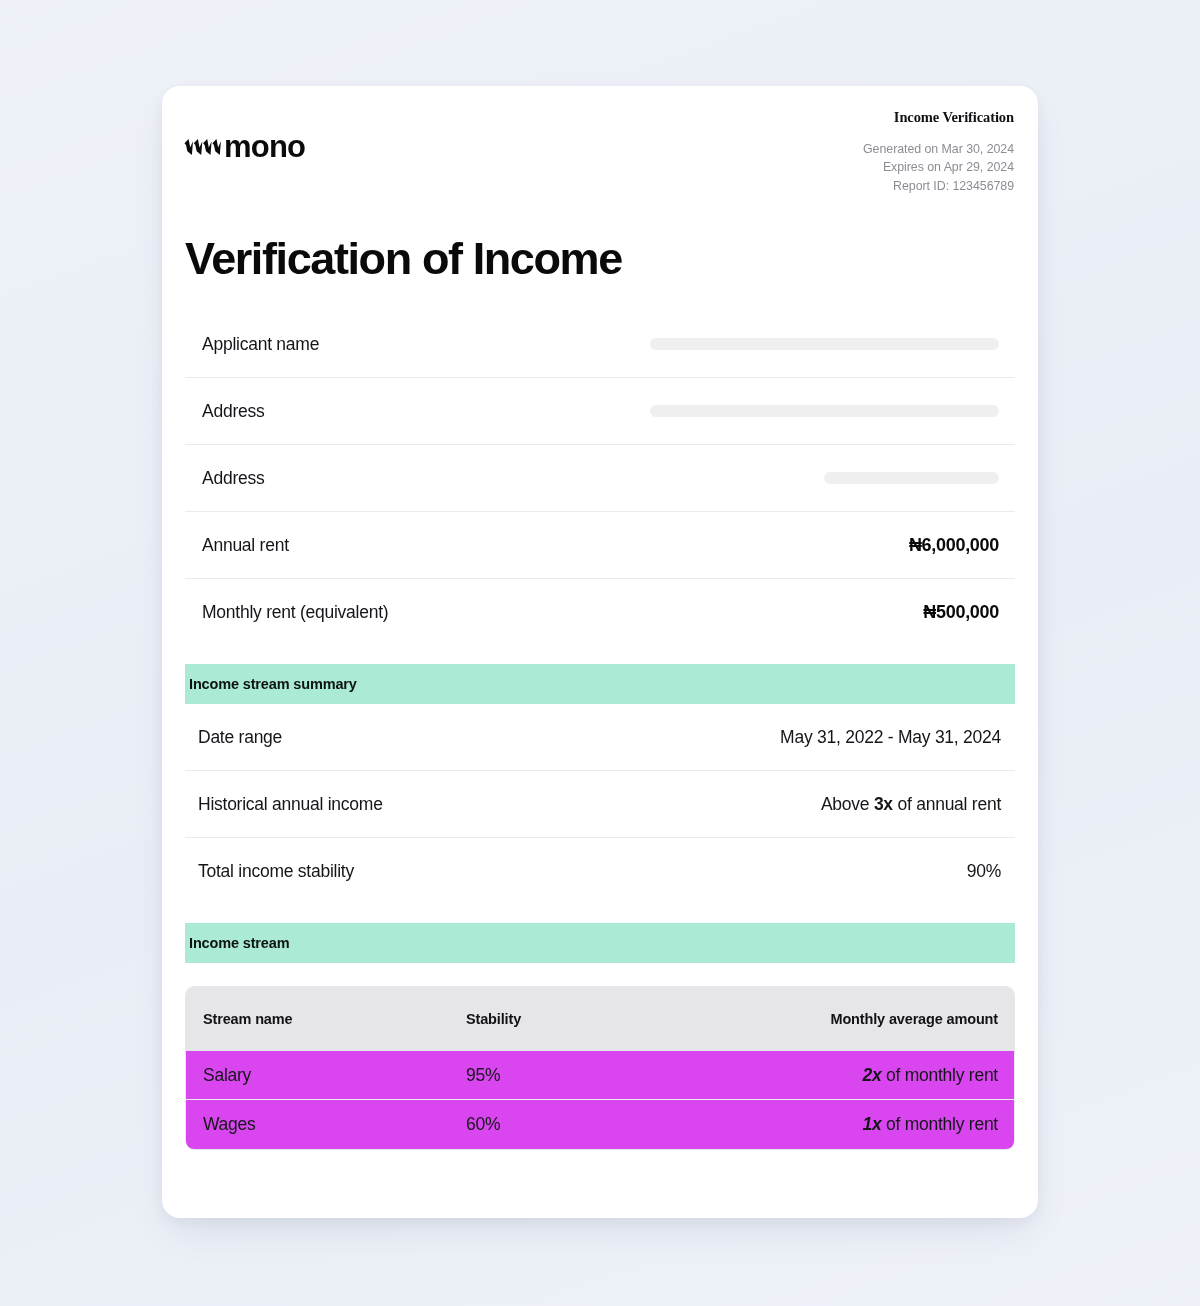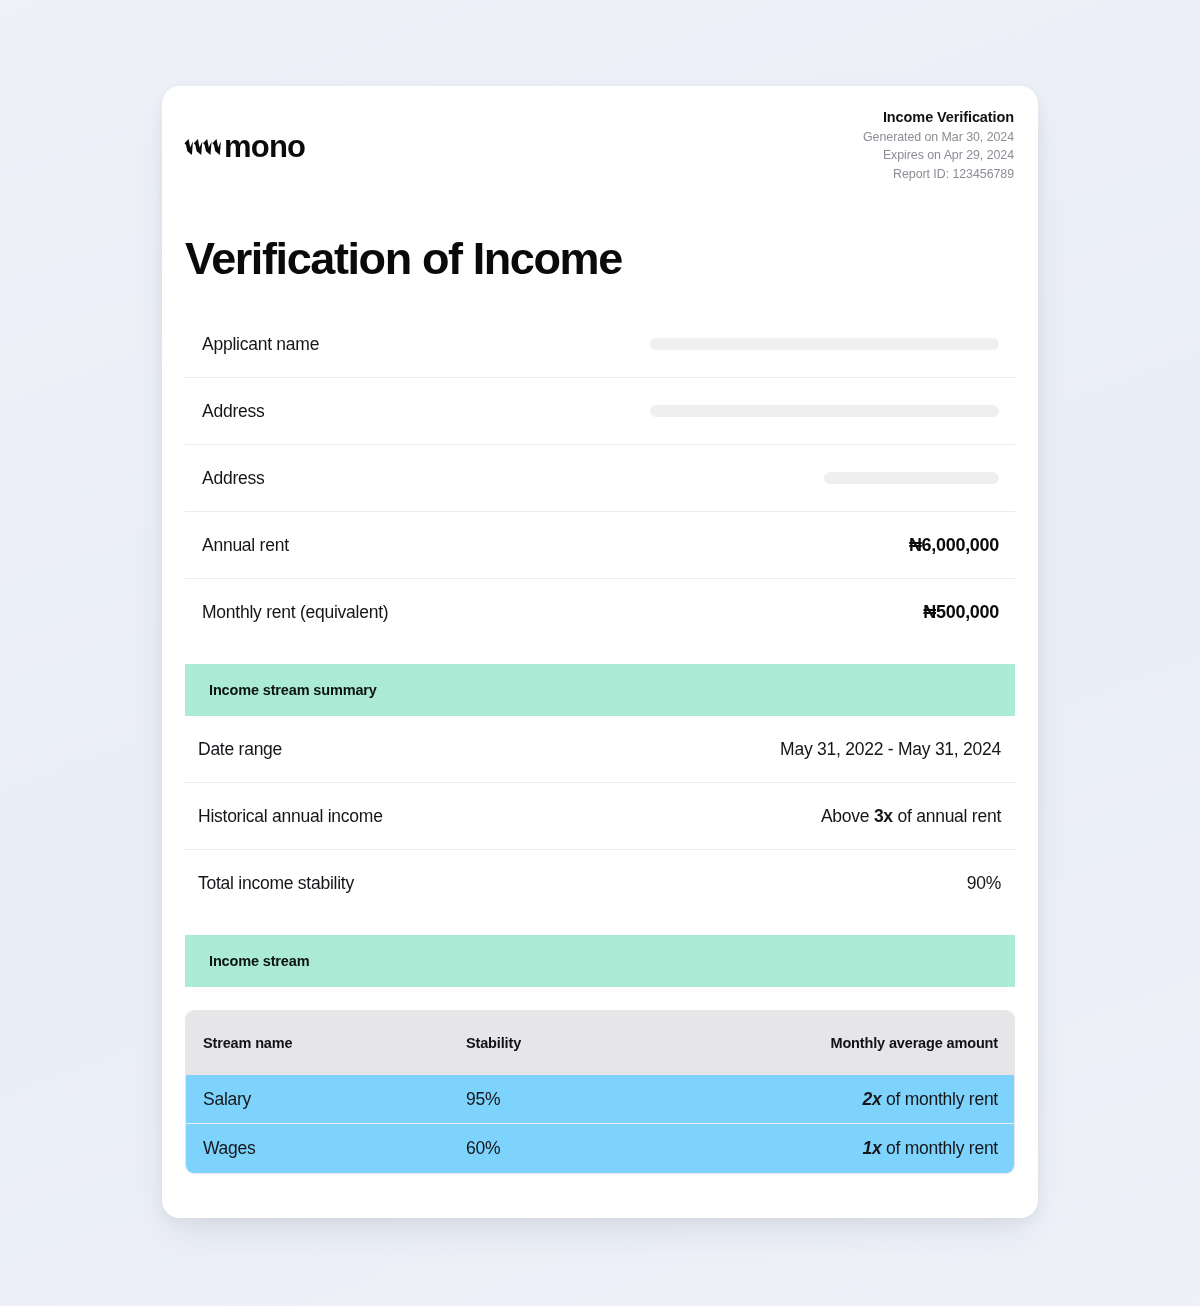--- a/index.html
+++ b/index.html
@@ -86,21 +86,22 @@
     padding-top: 0;
     padding-right: 1px;
   }
 
   .meta-title {
     font-size: 14.5px;
     font-weight: 700;
     color: #101114;
     letter-spacing: -0.1px;
     line-height: 1.35;
-    margin-bottom: 0;
+    margin-bottom: 12px;
+    font-family: Liberation Serif, serif;
   }
 
   .meta-line {
     font-size: 12.4px;
     font-weight: 400;
     color: #8b8d94;
     line-height: 1.49;
     letter-spacing: -0.05px;
   }
 
@@ -154,25 +155,25 @@
     height: 12px;
     border-radius: 6px;
     background: #efeff0;
   }
   .redact.w-long  { width: 349px; }
   .redact.w-short { width: 175px; }
 
   
   .band {
     position: relative;
-    height: 52px;
+    height: 40px;
     background: #abead4;
     display: flex;
     align-items: center;
-    padding-left: 24px;
+    padding-left: 4px;
   }
 
   .band-text {
     font-size: 14.5px;
     font-weight: 700;
     color: #0c1412;
     letter-spacing: -0.15px;
   }
 
   
@@ -225,21 +226,21 @@
     color: #121317;
     letter-spacing: -0.15px;
   }
 
   .td-row {
     display: flex;
     align-items: center;
     height: 49px;
     padding: 0 16px 0 17px;
     border-bottom: 1px solid #ededee;
-    background: #7dd3fc;
+    background: #d946ef;
   }
   .td-row:last-child { border-bottom: none; }
 
   .td {
     font-size: 17.5px;
     font-weight: 400;
     color: #15161a;
     letter-spacing: -0.25px;
   }
   .td b { font-weight: 700; font-style: italic; }

